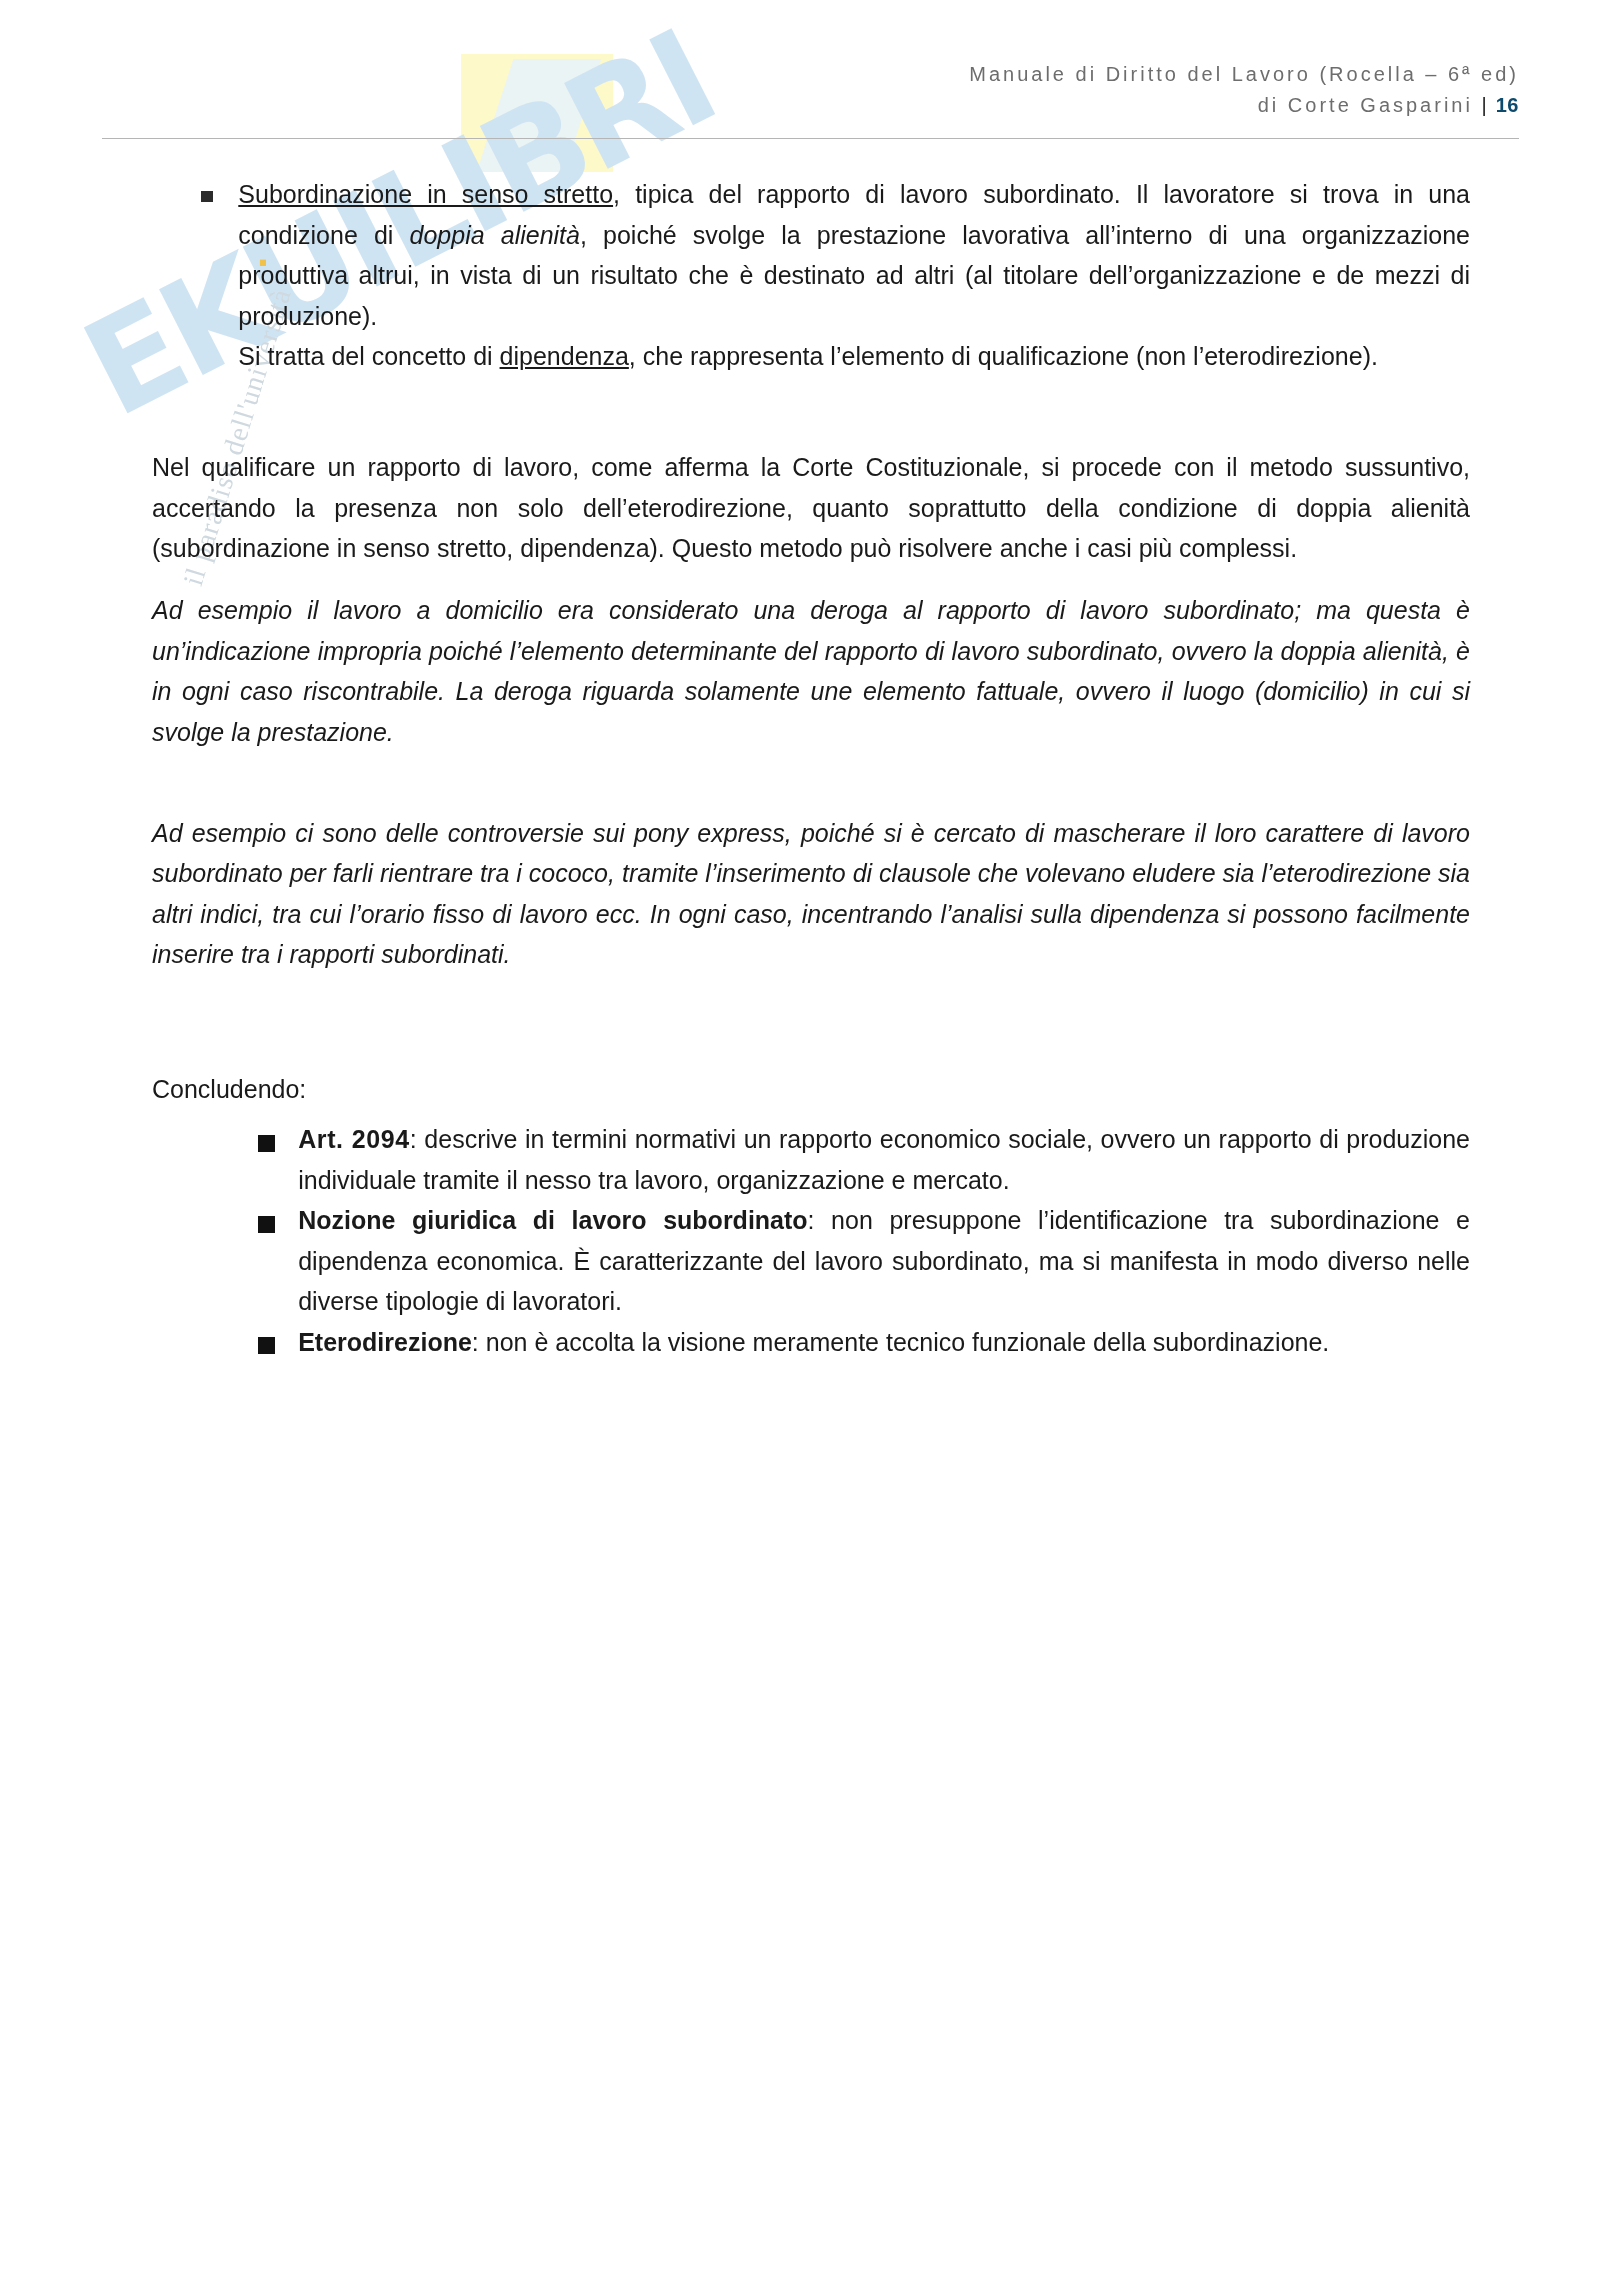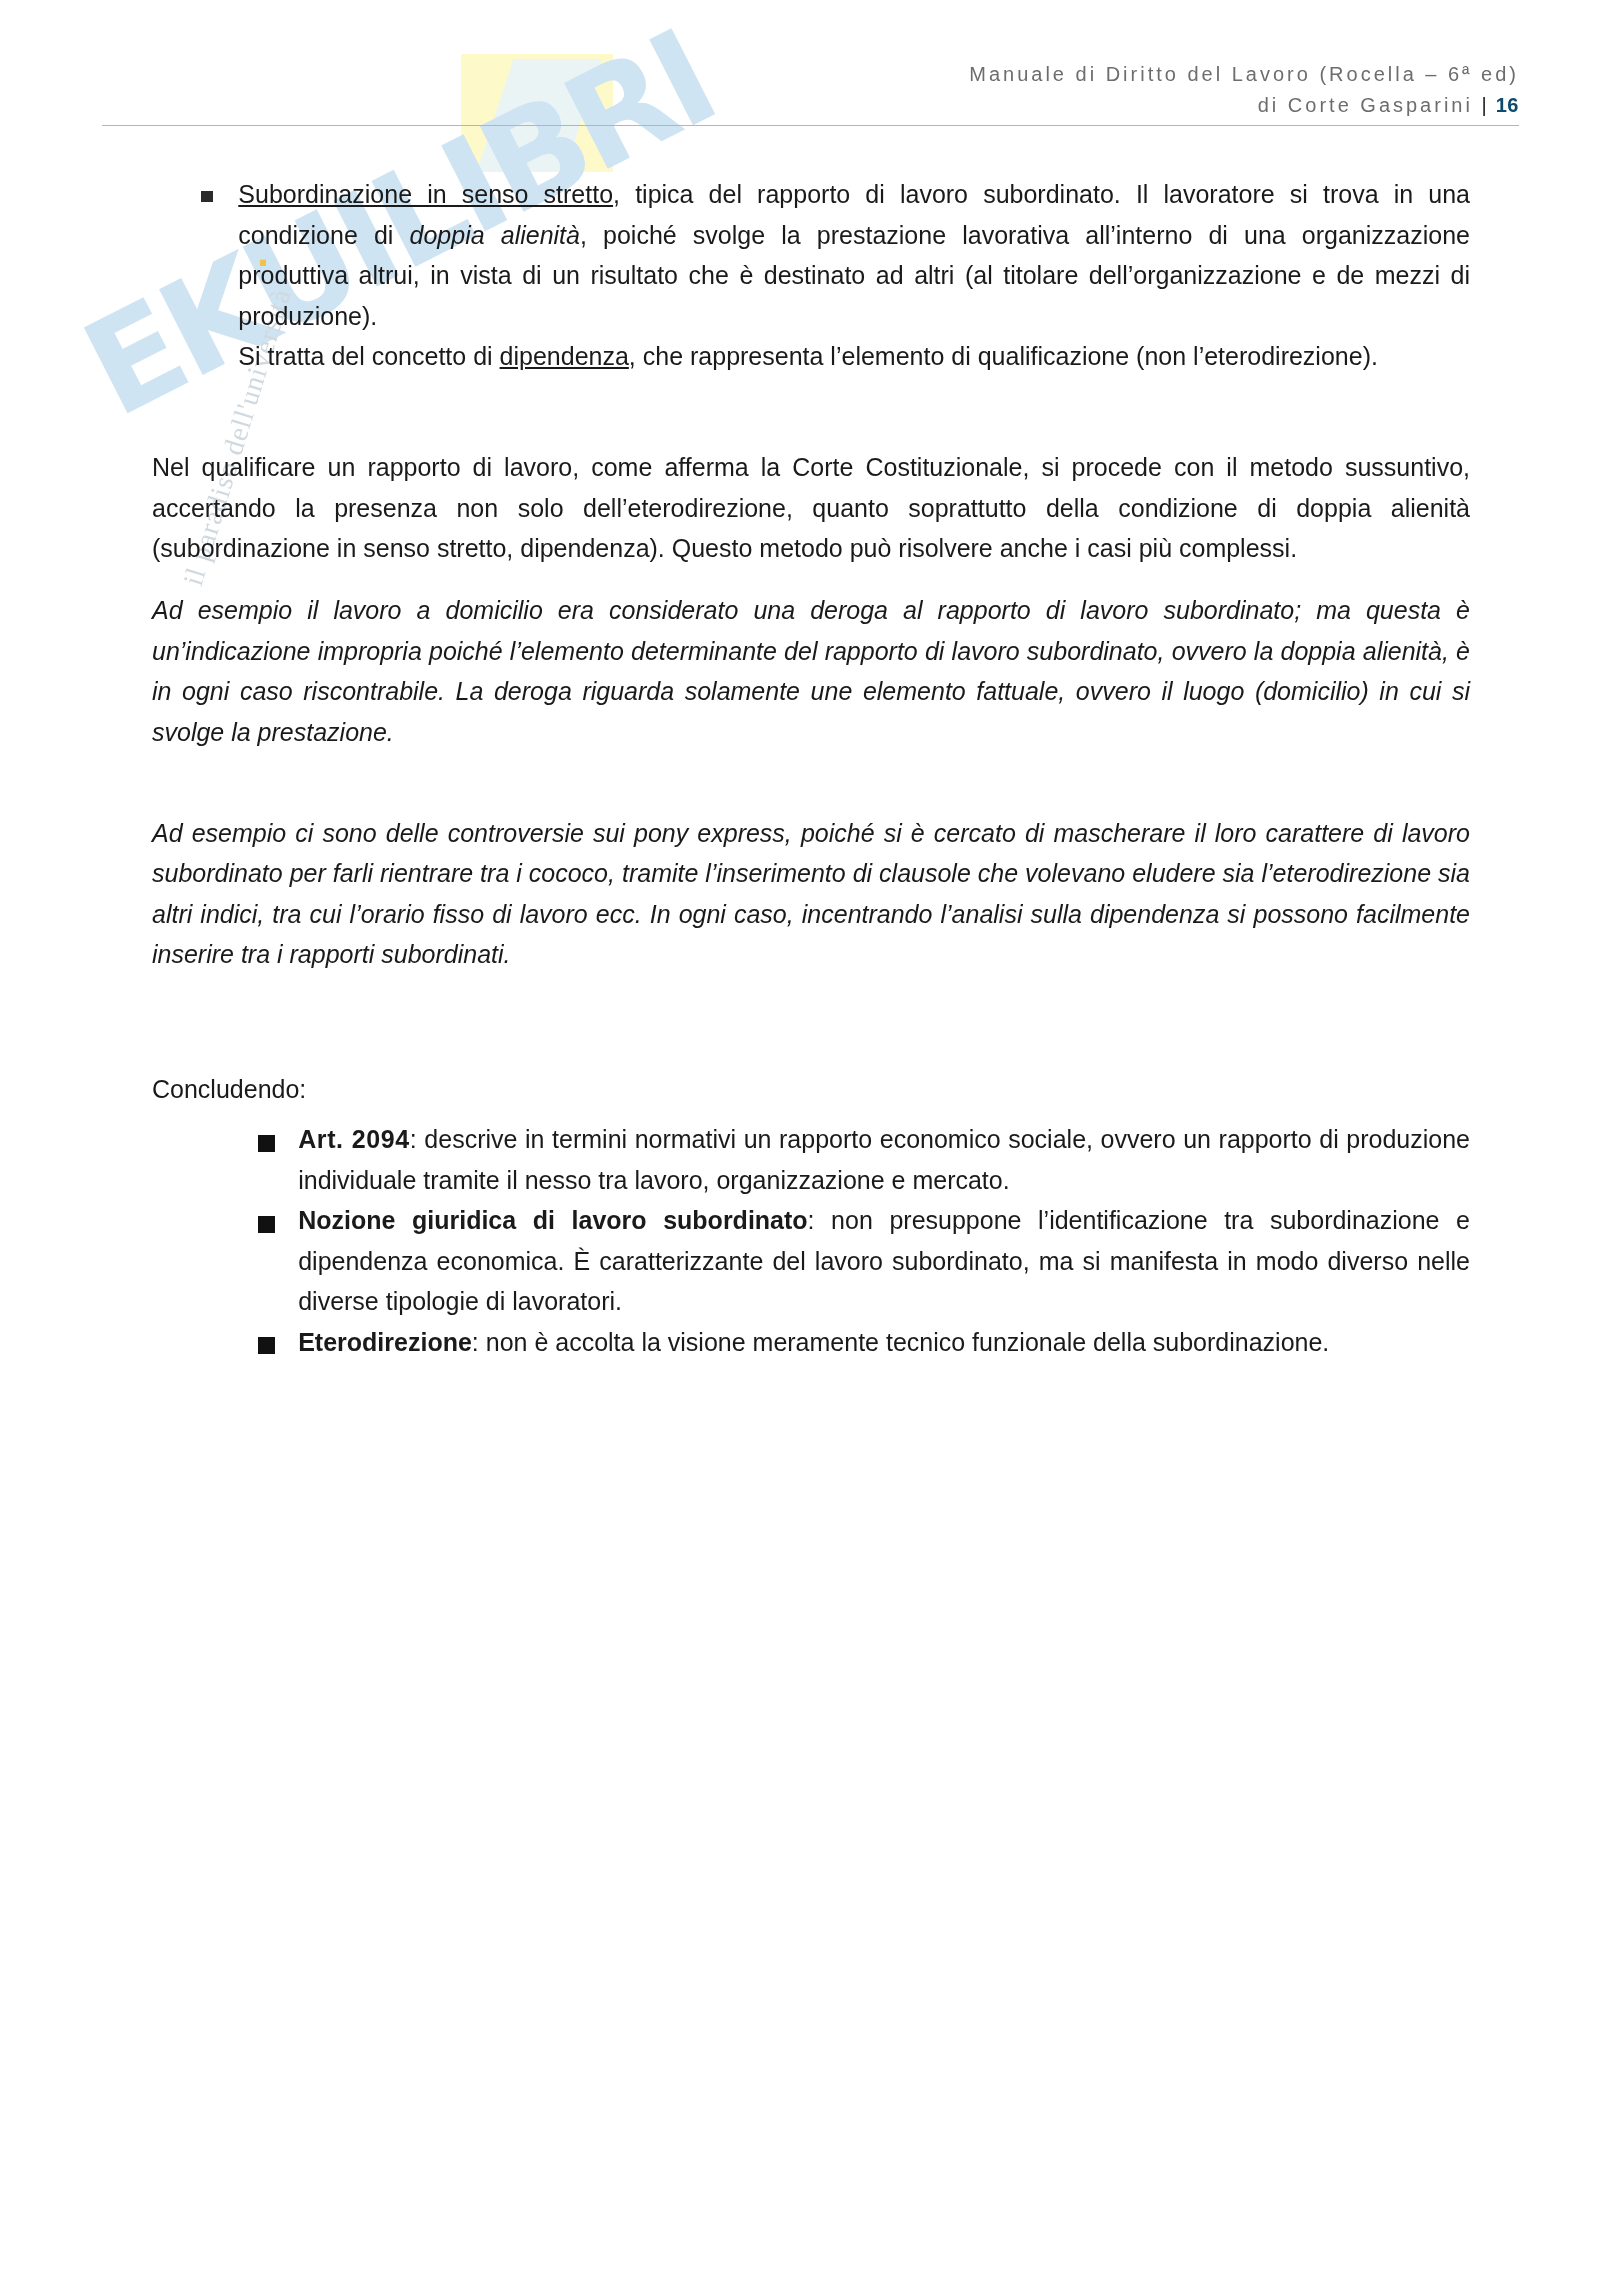--- a/index.html
+++ b/index.html
@@ -19,21 +19,21 @@
     overflow: hidden;
     box-sizing: border-box;
   }
   
   .header {
     position: absolute;
     top: 59px;
     left: 102px;
     right: 102px;
     text-align: right;
-    padding-bottom: 4px;
+    padding-bottom: 17px;
     border-bottom: 1px solid #b5b5b5;
   }
   .header-line {
     font-size: 20px;
     letter-spacing: 3px;
     color: #6d6d6d;
     line-height: 1.55;
     white-space: nowrap;
   }
   .header-line .pagenum {

